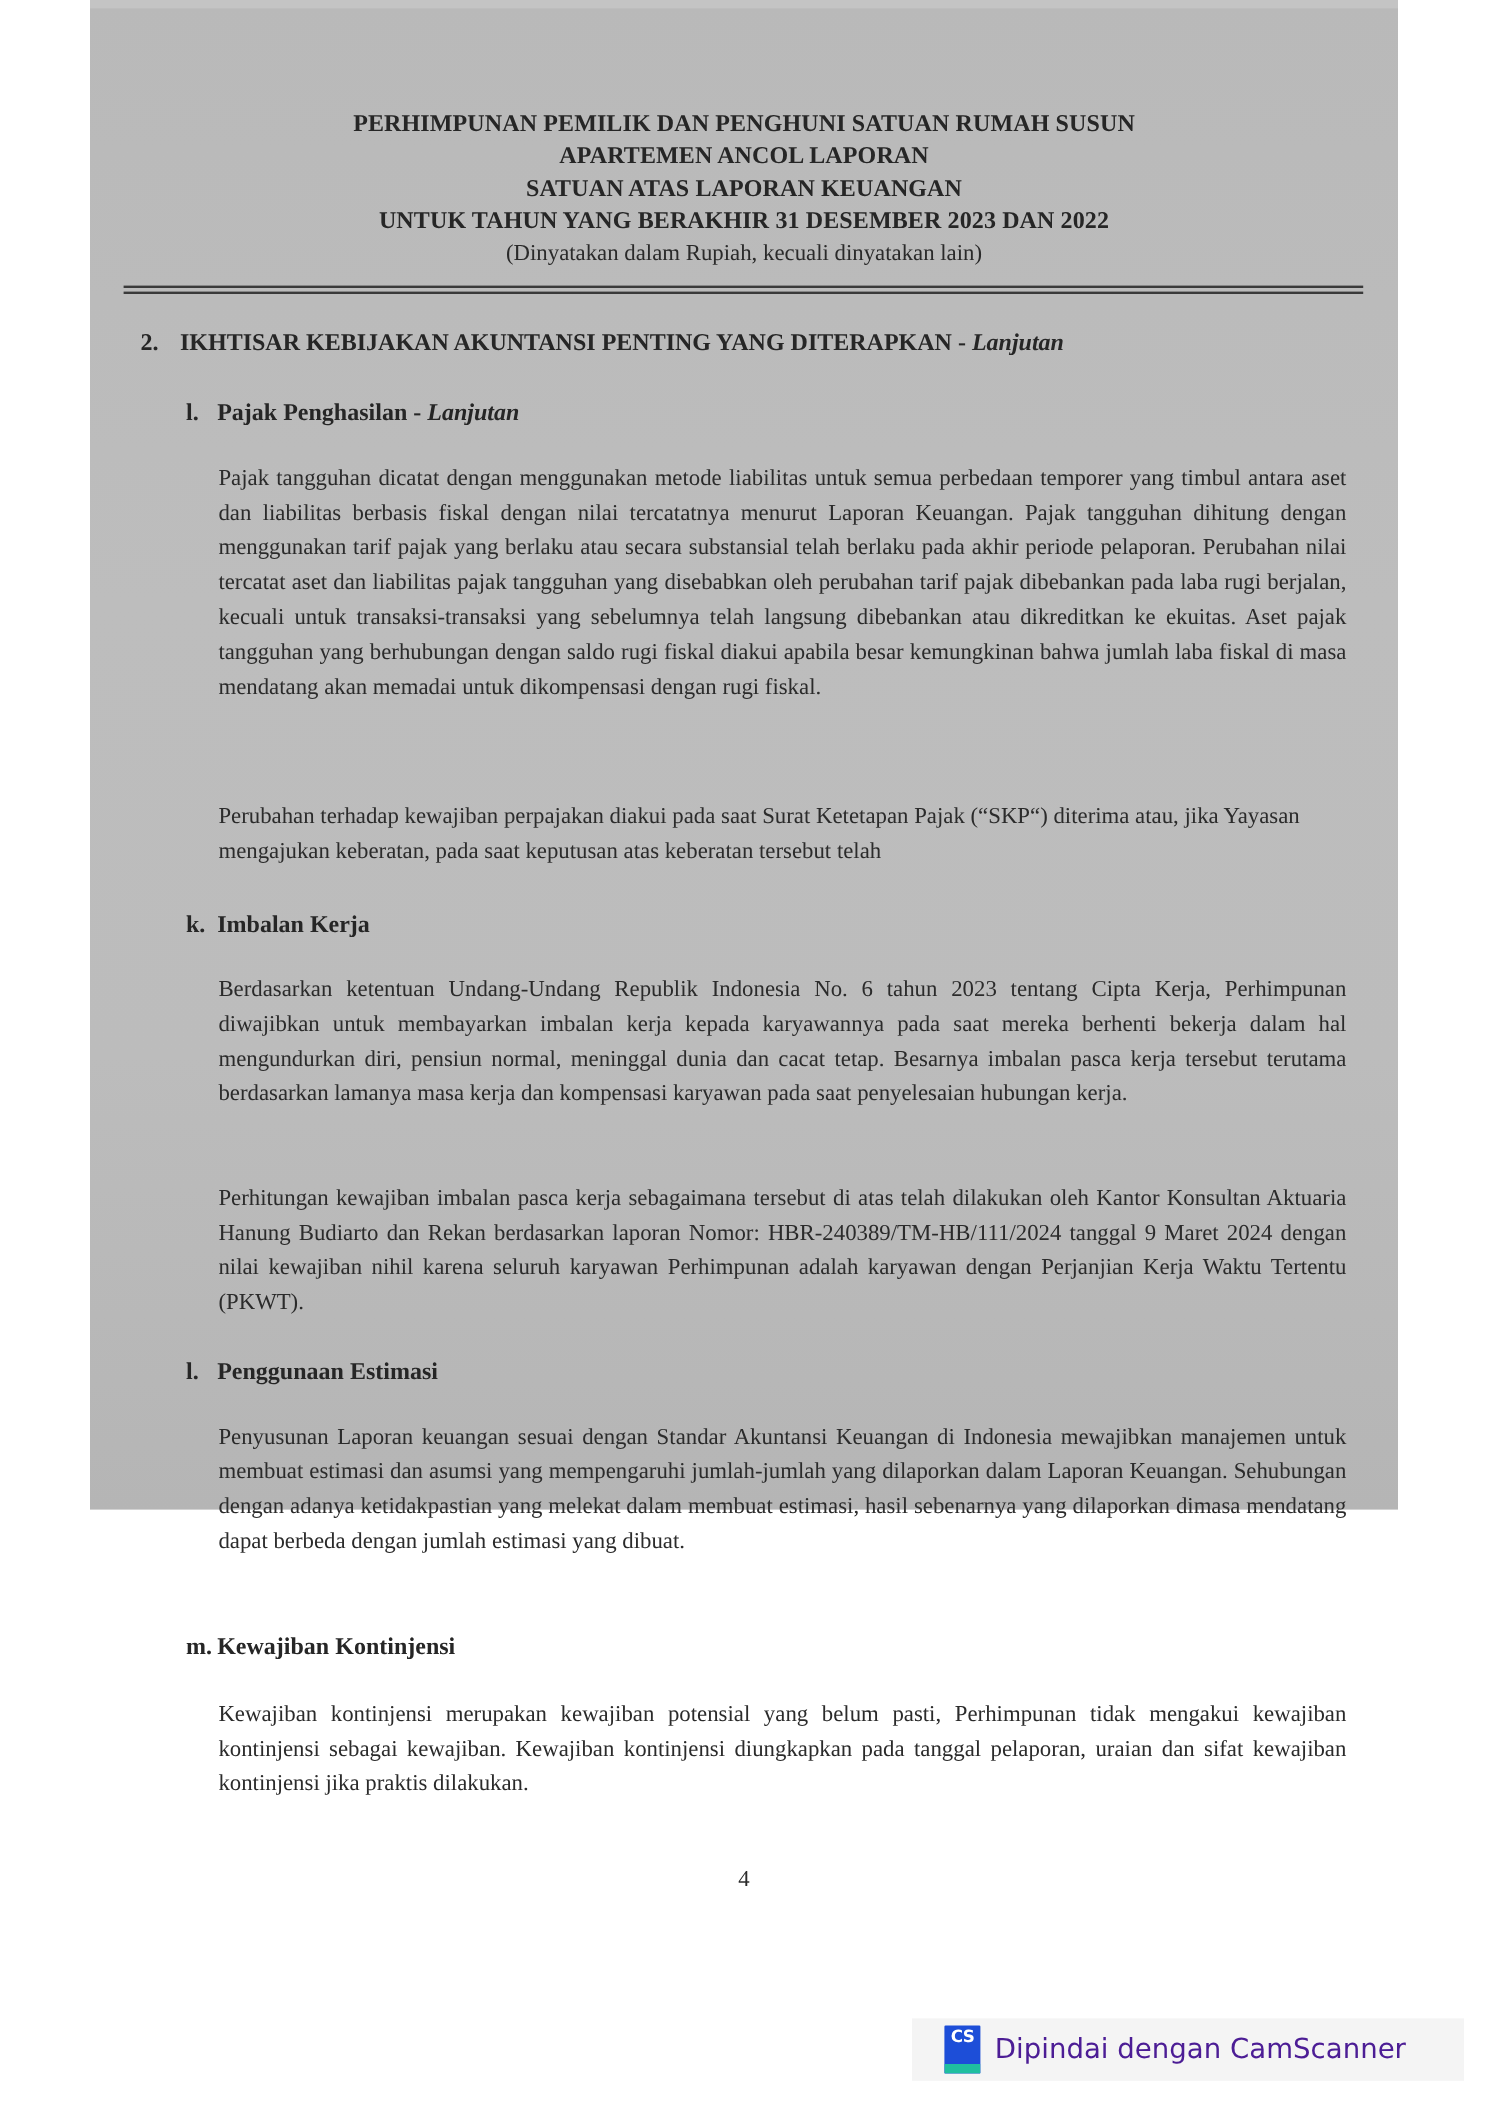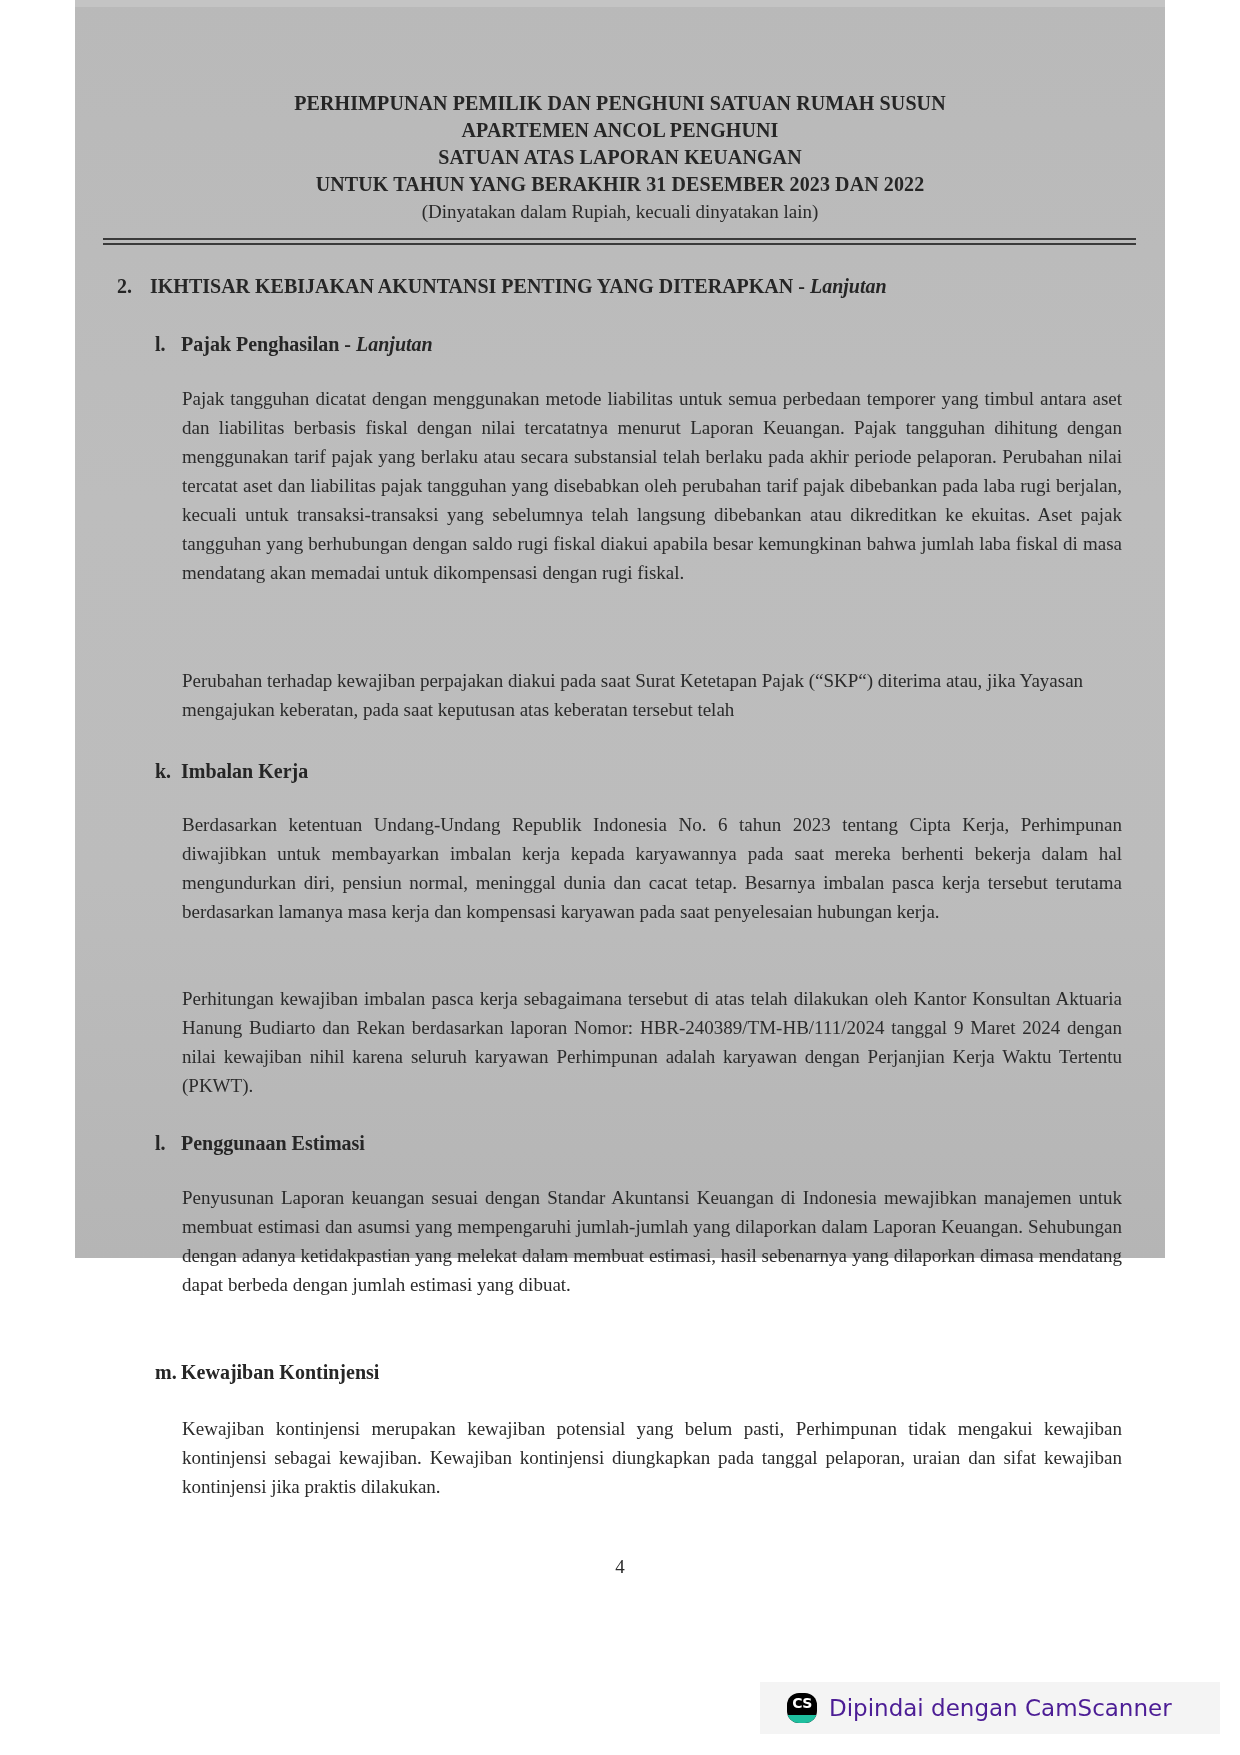--- a/index.html
+++ b/index.html
@@ -47,43 +47,43 @@
     }
     .para.last-left { text-align: left; }
     .page-number {
       position: absolute; left: 0; width: 1090px; top: 1556px; text-align: center; font-size: 19px; color: #2b2b2b;
     }
     .cs-banner {
       position: absolute; left: 760px; top: 1682px; width: 460px; height: 52px; background: #f4f4f4;
       display: flex; align-items: center;
     }
     .cs-logo {
-      margin-left: 27px; width: 30px; height: 30px; border-radius: 12px; overflow: hidden; position: relative;
-      background: #000000;
+      margin-left: 27px; width: 30px; height: 40px; border-radius: 1px; overflow: hidden; position: relative;
+      background: #1d4ed8;
     }
     .cs-logo .cs-text {
       position: absolute; left: 0; top: 2px; width: 30px; text-align: center; color: #fff; font-weight: bold;
       font-family: "DejaVu Sans", sans-serif; font-size: 14px; letter-spacing: -0.5px;
     }
     .cs-logo .cs-bar {
       position: absolute; left: 0; bottom: 0; width: 30px; height: 8px; background: #1fbf9f;
     }
     .cs-label {
       margin-left: 12px; font-family: "DejaVu Sans", sans-serif; font-size: 23px; color: #4c1d95; white-space: nowrap;
     }
   </style>
 </head>
 <body>
 
 <div class="page">
   <div class="page-topstrip"></div>
 
   <div class="header">
     <div class="hline">PERHIMPUNAN PEMILIK DAN PENGHUNI SATUAN RUMAH SUSUN</div>
-    <div class="hline">APARTEMEN ANCOL PENGHUNI</div>
+    <div class="hline">APARTEMEN ANCOL LAPORAN</div>
     <div class="hline">SATUAN ATAS LAPORAN KEUANGAN</div>
     <div class="hline">UNTUK TAHUN YANG BERAKHIR 31 DESEMBER 2023 DAN 2022</div>
     <div class="sub">(Dinyatakan dalam Rupiah, kecuali dinyatakan lain)</div>
   </div>
 
   <div class="rule"></div>
   <div class="rule2"></div>
 
   <div class="section-title">
     <span class="num">2.</span><span>IKHTISAR KEBIJAKAN AKUNTANSI PENTING YANG DITERAPKAN - </span><i>Lanjutan</i>

